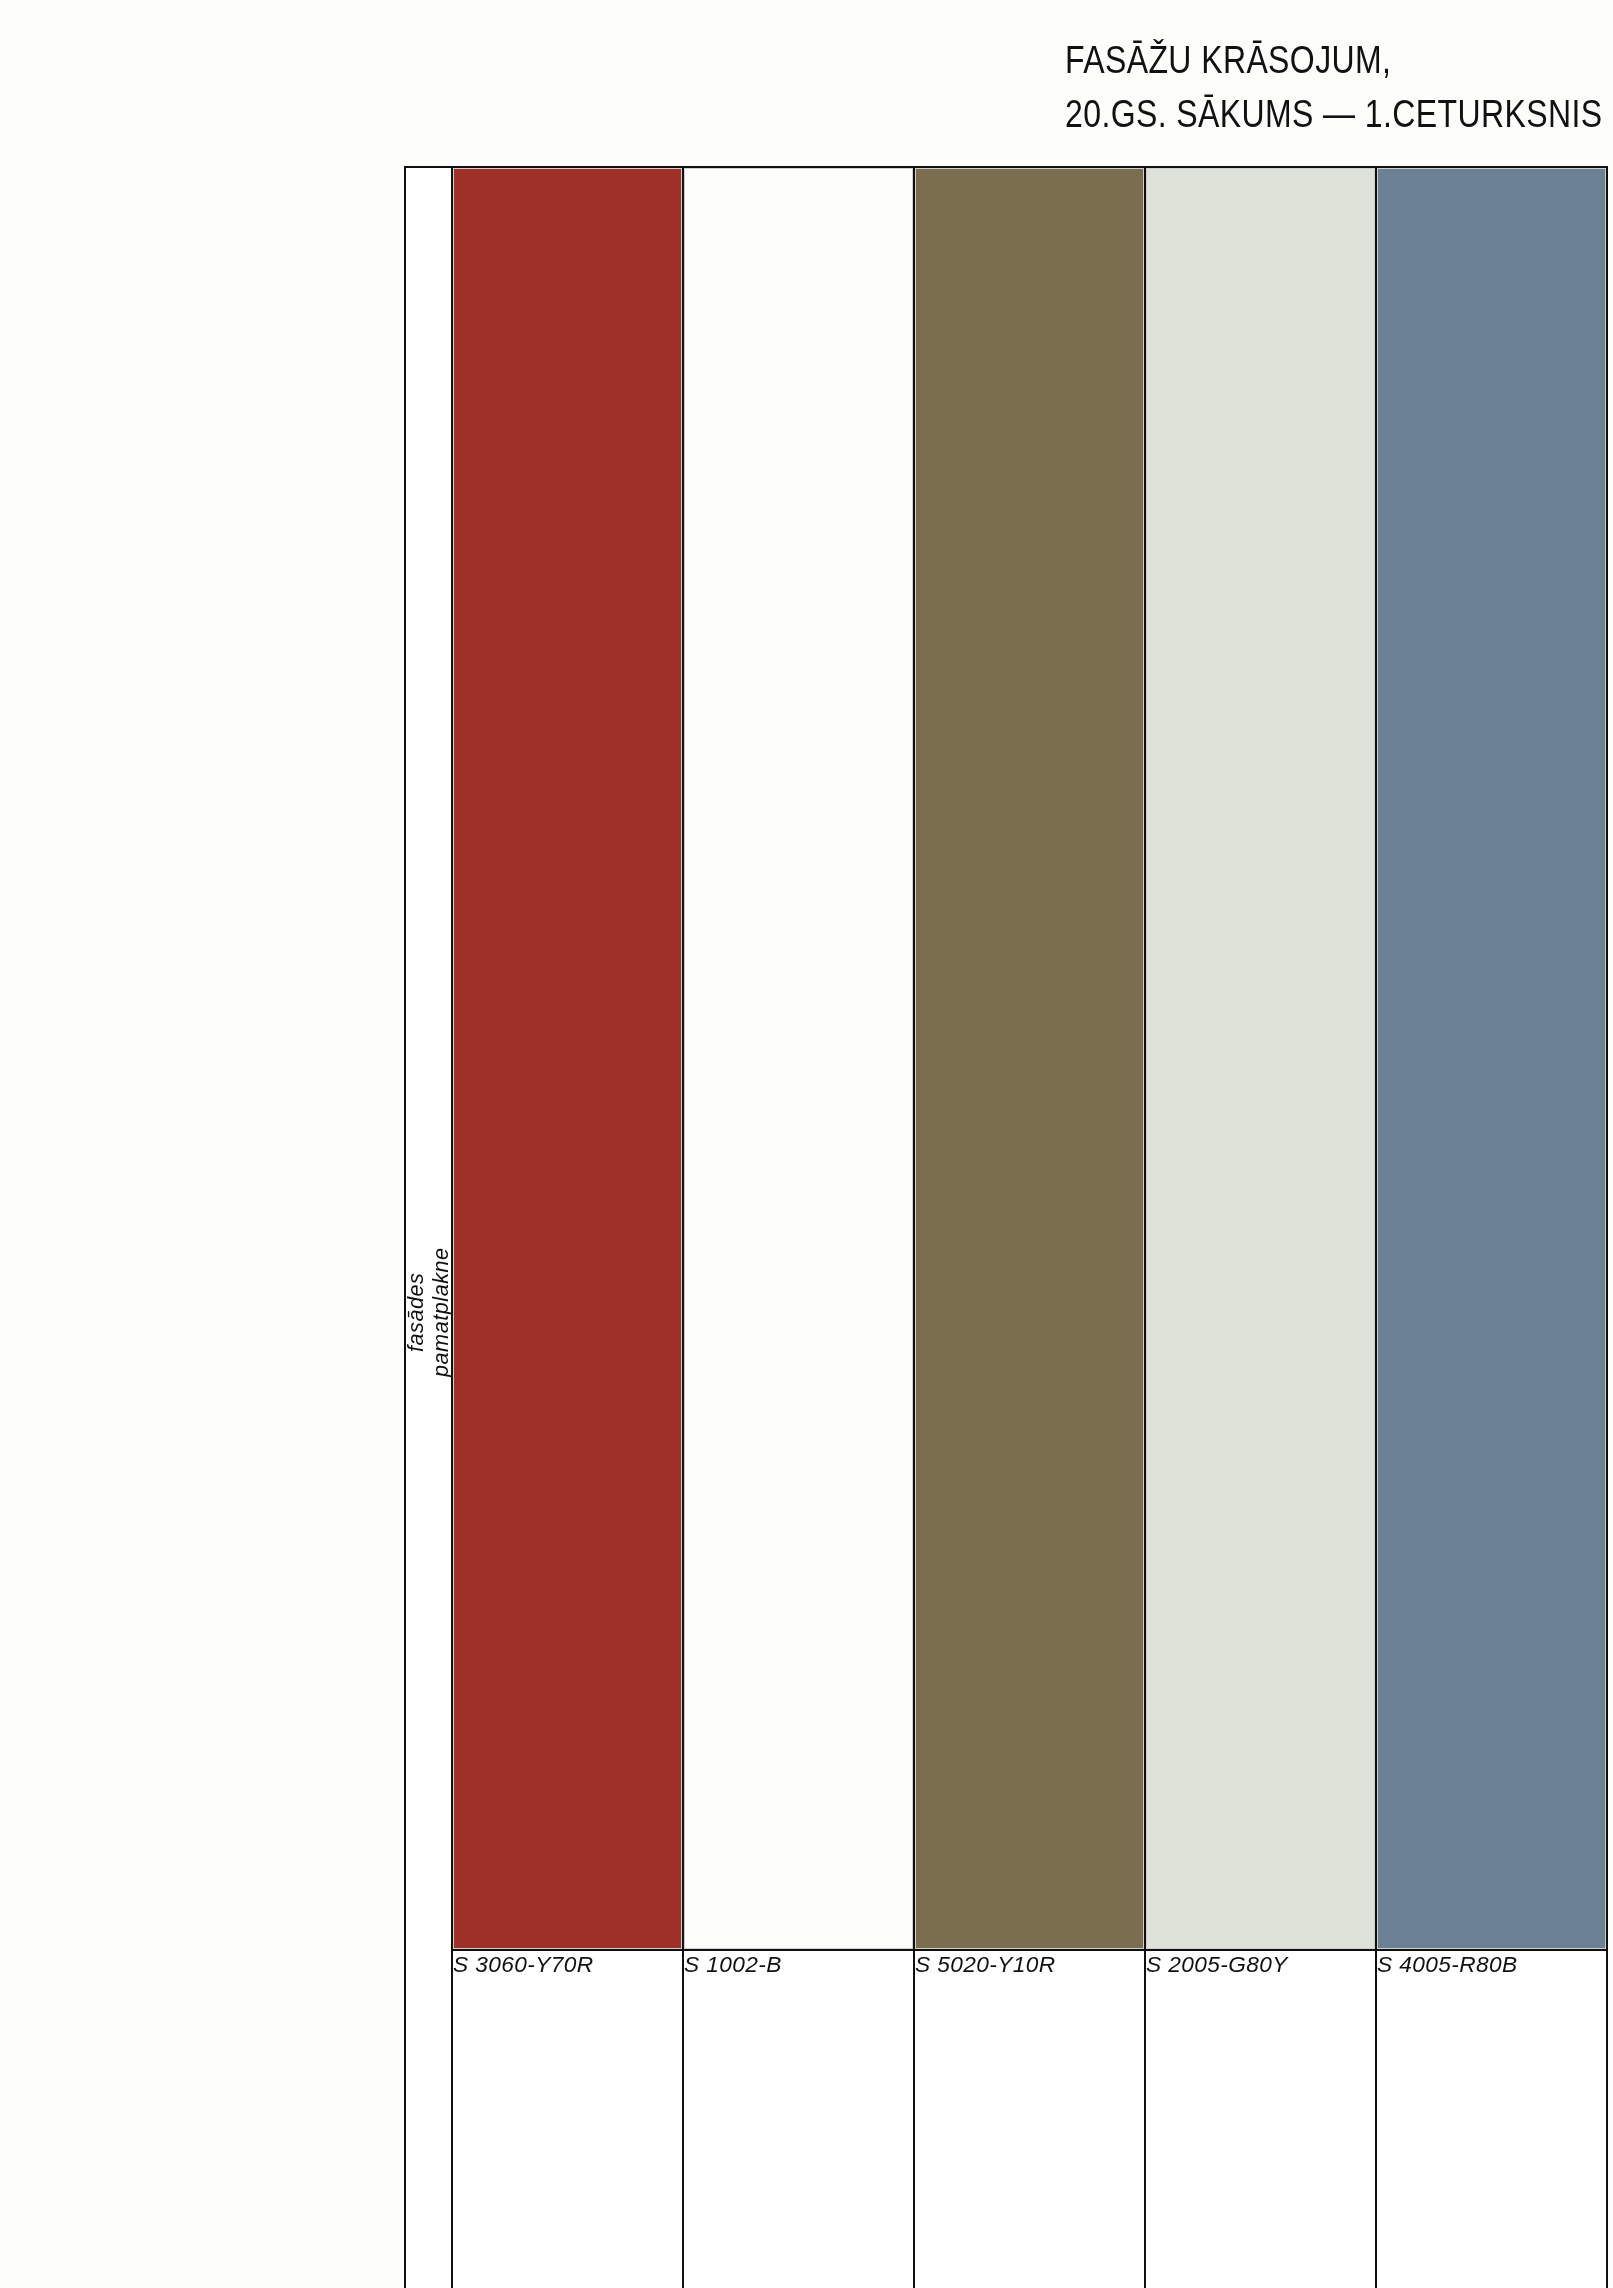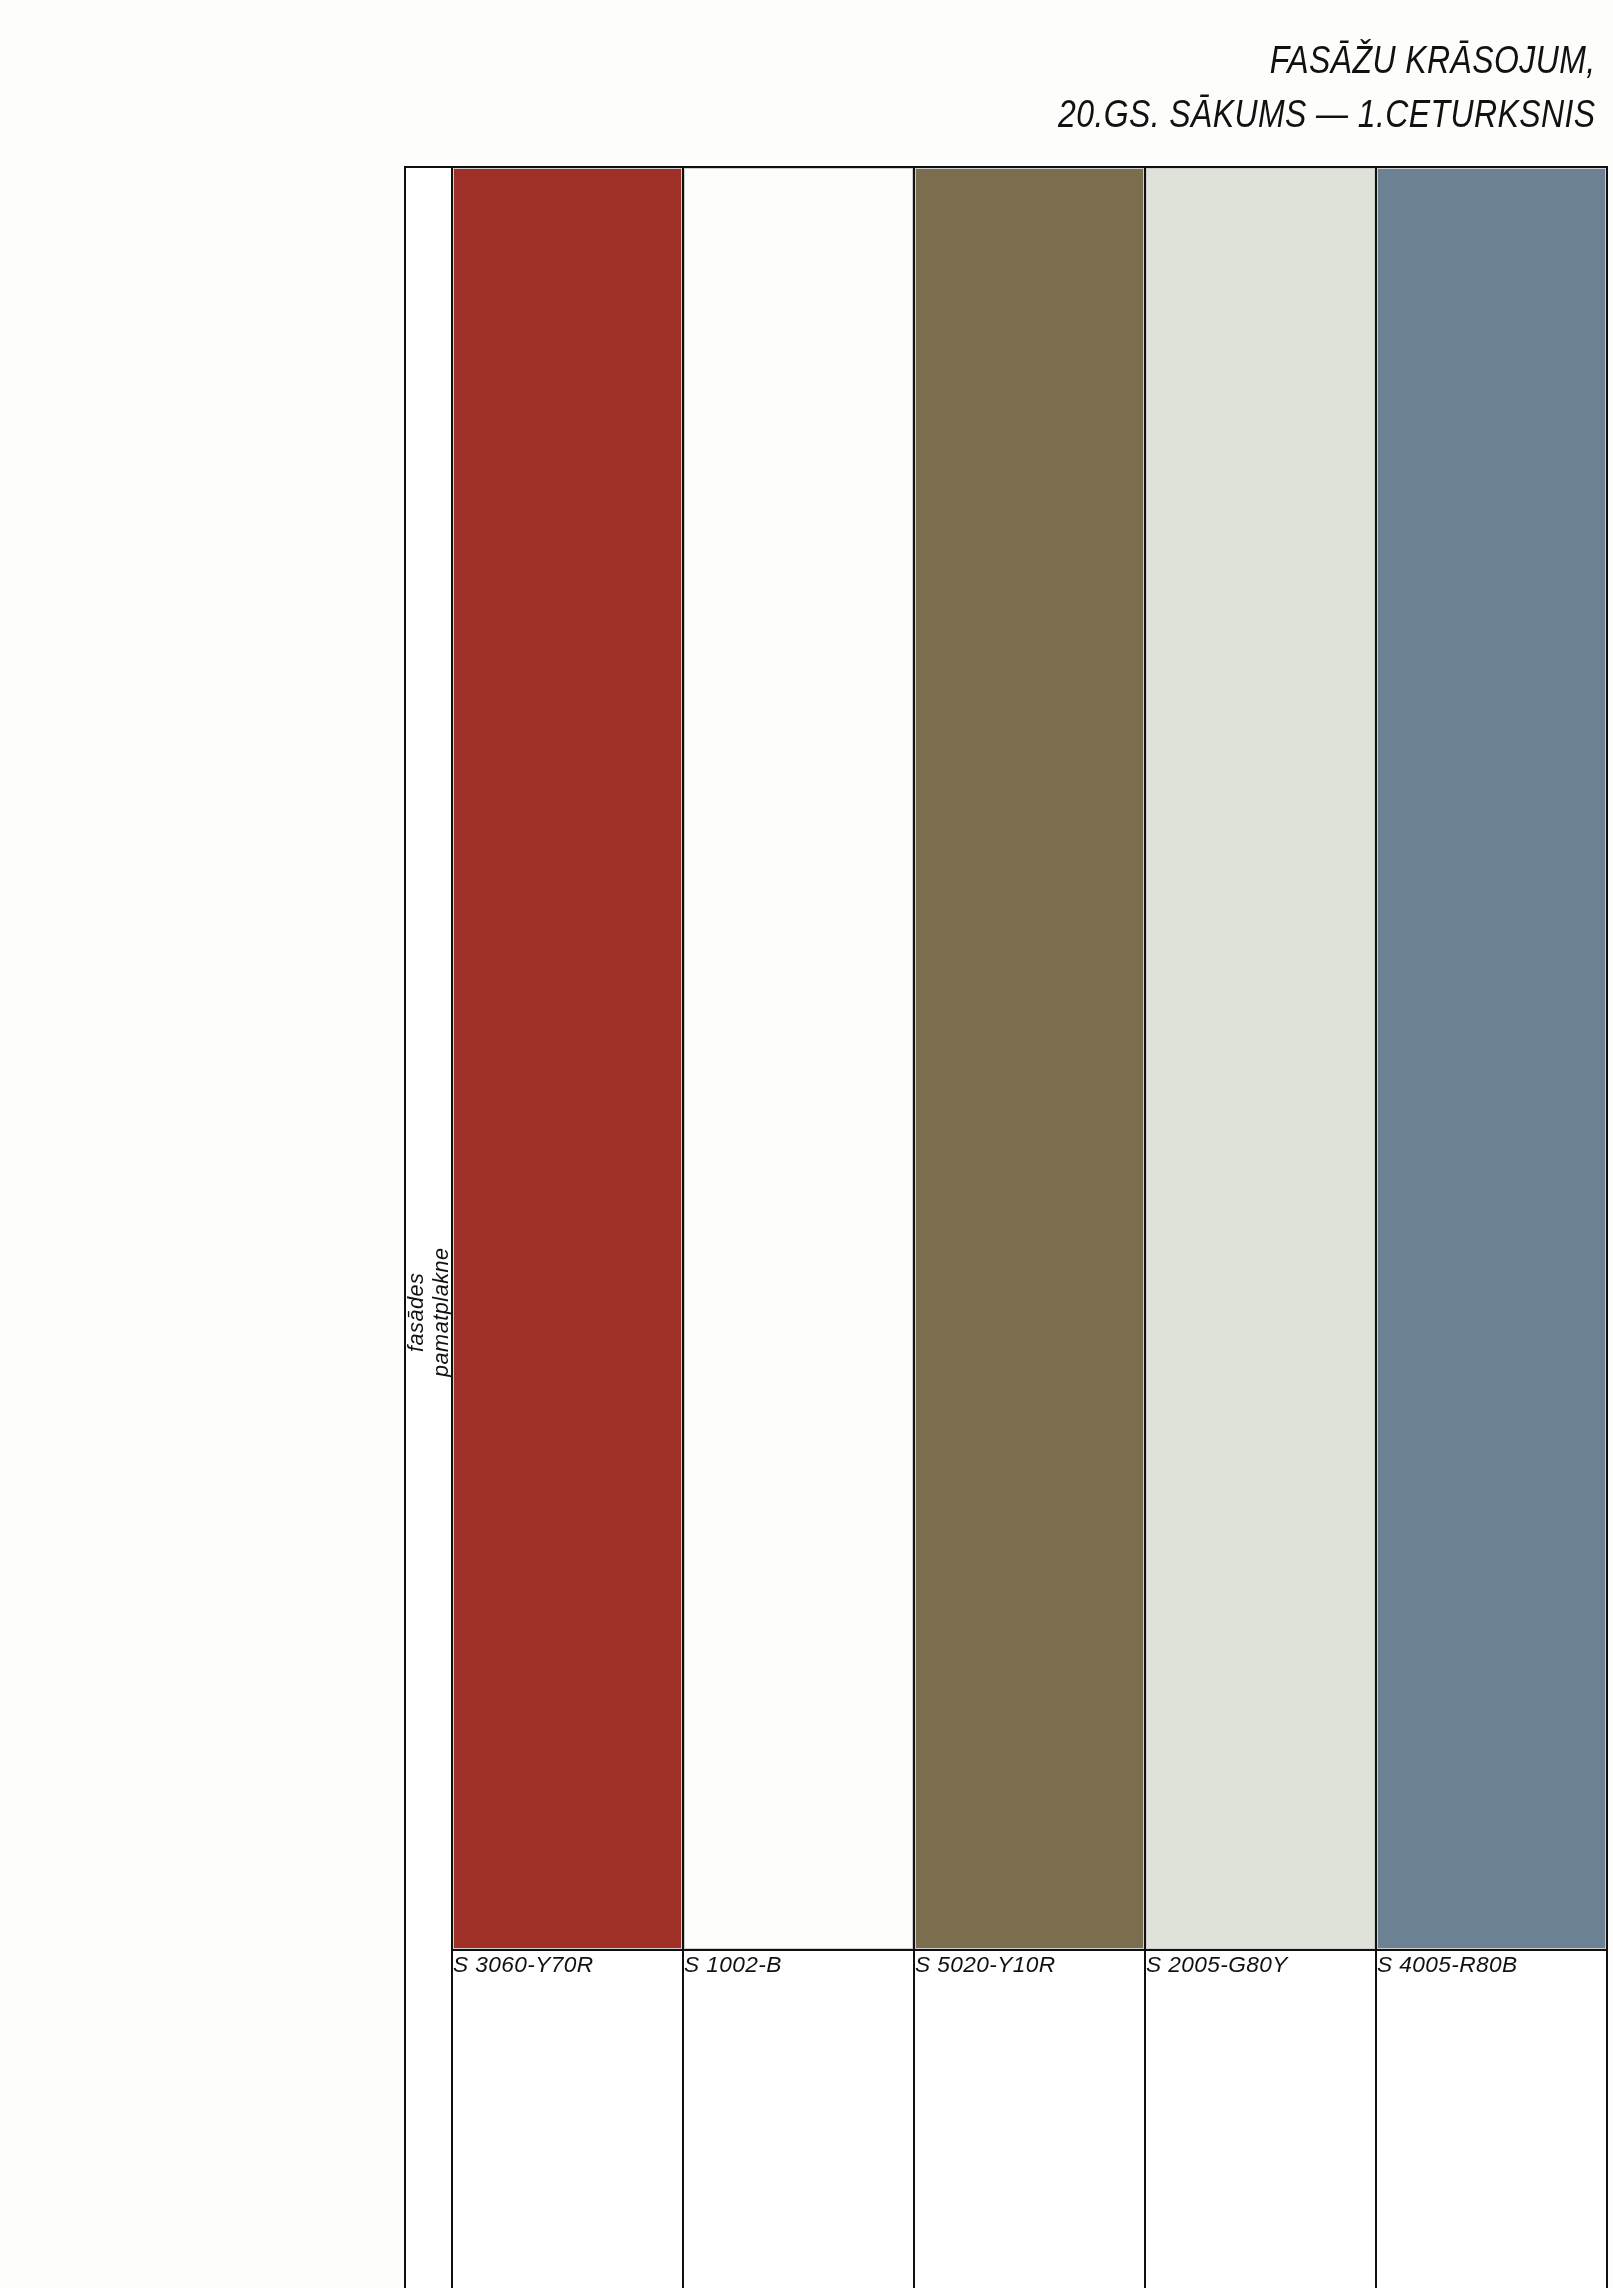--- a/index.html
+++ b/index.html
@@ -20,23 +20,21 @@
   #page {
     position: absolute;
     inset: 0;
     background: #fdfdfc;
   }
 
   
   #title-block {
     position: absolute;
     top: 37px;
-    right: 18px;
-    text-align: right;
-    font-style: italic;
+    right: 11px;
     font-weight: 400;
     line-height: 1.18;
     letter-spacing: 0.5px;
     white-space: nowrap;
   }
   .title-line-1 {
     font-size: 39px;
     transform: scaleX(0.82);
     transform-origin: right center;
     display: block;

